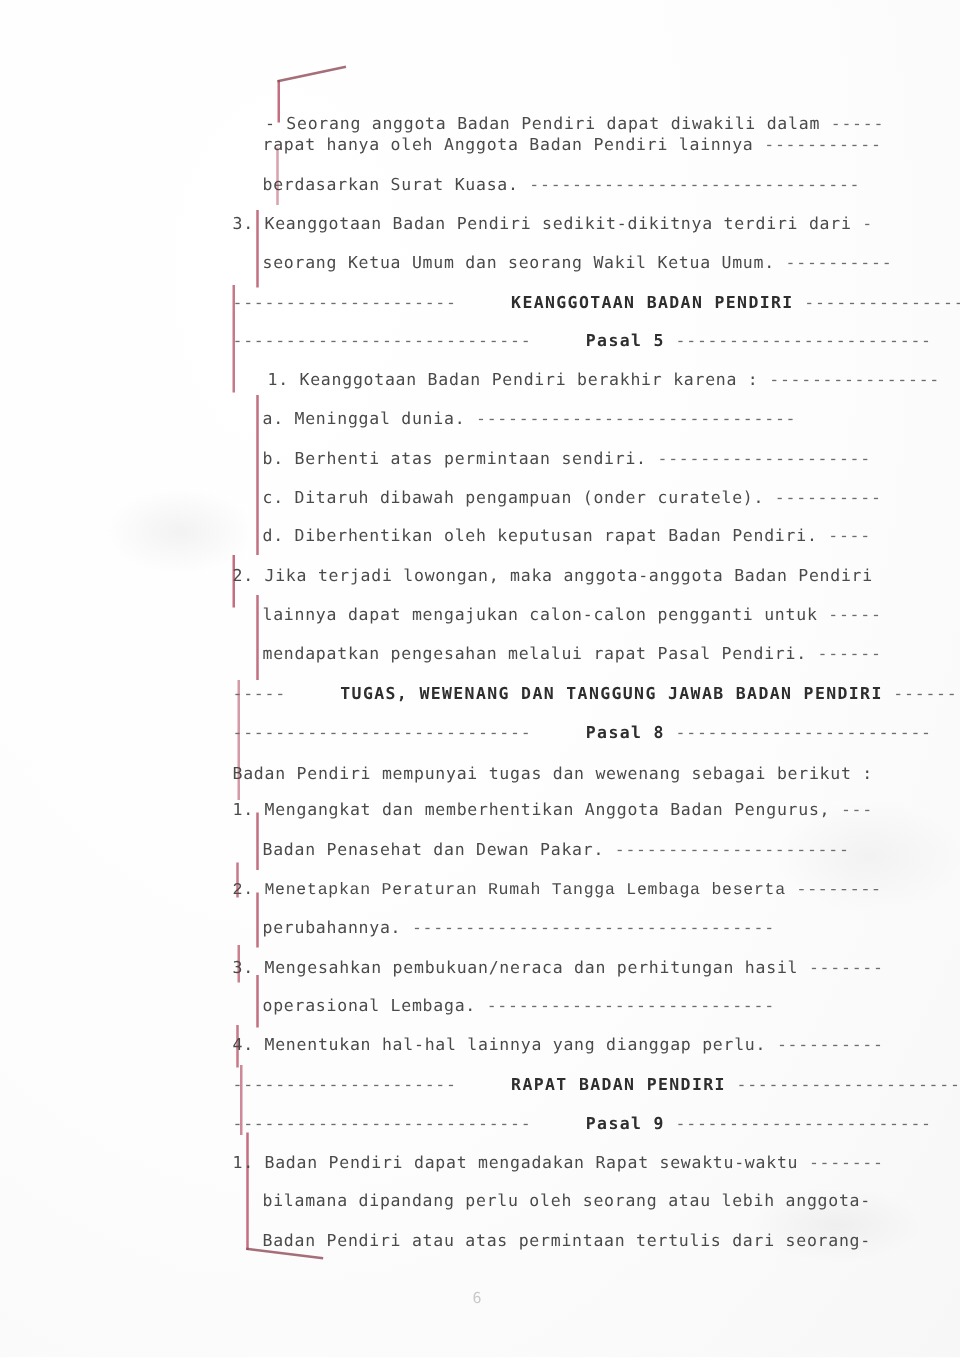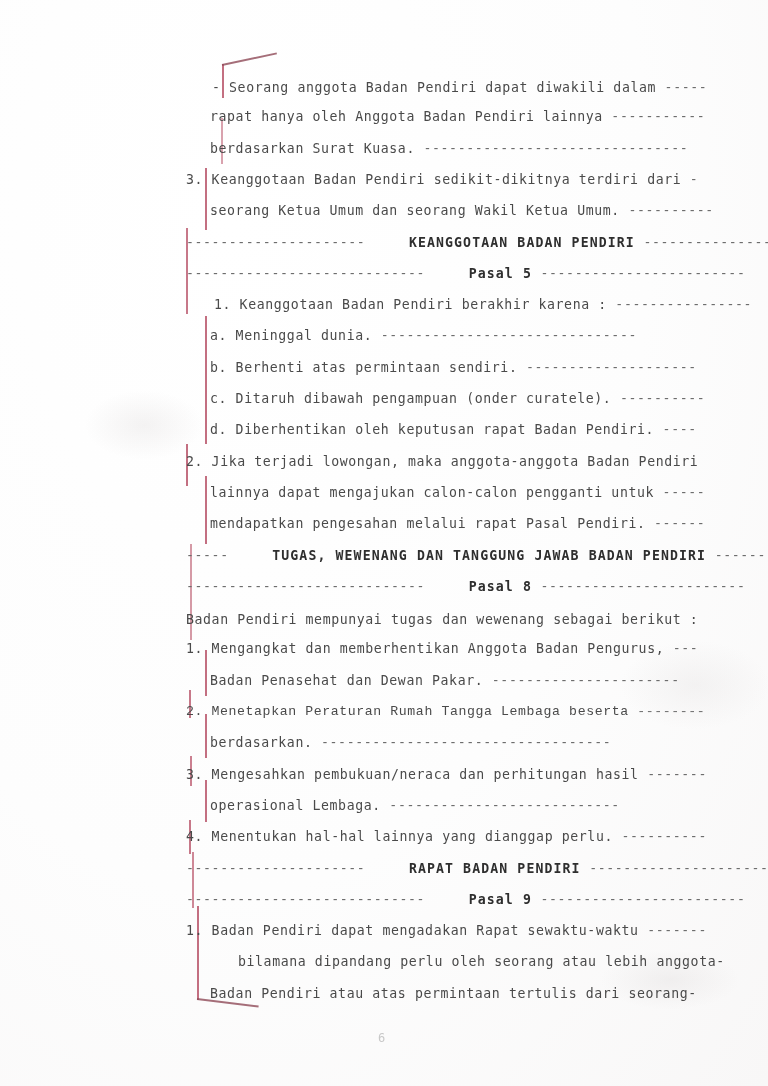--- a/index.html
+++ b/index.html
@@ -111,47 +111,47 @@
   <div class="margin-line" style="left:190px; top:756px; height:30px; opacity:.75;"></div>
   <div class="margin-line" style="left:205px; top:780px; height:42px;"></div>
   <div class="margin-line" style="left:189px; top:820px; height:34px; opacity:.8;"></div>
   <div class="margin-line" style="left:192px; top:852px; height:56px; opacity:.7;"></div>
   <div class="margin-line" style="left:197px; top:906px; height:94px;"></div>
 
   <div class="margin-cap" style="left:222px; top:64px; width:56px; transform: rotate(-12deg);"></div>
   <div class="margin-cap" style="left:197px; top:998px; width:62px; transform: rotate(7deg);"></div>
 
   <div class="doc">
-      <div class="line" style="left: 212px; top: 80px;"><span class="txt">- Seorang anggota Badan Pendiri dapat diwakili dalam</span><span class="dash"> -----</span></div>
+      <div class="line" style="left: 212px; top: 92px;"><span class="txt">- Seorang anggota Badan Pendiri dapat diwakili dalam</span><span class="dash"> -----</span></div>
       <div class="line" style="left: 210px; top: 109.3px;"><span class="txt">rapat hanya oleh Anggota Badan Pendiri lainnya</span><span class="dash"> -----------</span></div>
       <div class="line" style="left: 210px; top: 140.6px;"><span class="txt">berdasarkan Surat Kuasa.</span><span class="dash"> -------------------------------</span></div>
       <div class="line" style="left: 186px; top: 171.9px;"><span class="txt">3. Keanggotaan Badan Pendiri sedikit-dikitnya terdiri dari</span><span class="dash"> -</span></div>
       <div class="line" style="left: 210px; top: 203.2px;"><span class="txt">seorang Ketua Umum dan seorang Wakil Ketua Umum.</span><span class="dash"> ----------</span></div>
       <div class="line heading" style="left: 186px; top: 234.5px;"><span class="dash">--------------------- </span><span class="txt">KEANGGOTAAN BADAN PENDIRI</span><span class="dash"> ---------------</span></div>
       <div class="line heading" style="left: 186px; top: 265.8px;"><span class="dash">---------------------------- </span><span class="txt">Pasal 5</span><span class="dash"> ------------------------</span></div>
       <div class="line" style="left: 186px; top: 297.1px; margin-left: 28px;"><span class="txt">1. Keanggotaan Badan Pendiri berakhir karena :</span><span class="dash"> ----------------</span></div>
       <div class="line" style="left: 210px; top: 328.4px;"><span class="txt">a. Meninggal dunia.</span><span class="dash"> ------------------------------</span></div>
       <div class="line" style="left: 210px; top: 359.7px;"><span class="txt">b. Berhenti atas permintaan sendiri.</span><span class="dash"> --------------------</span></div>
       <div class="line" style="left: 210px; top: 391px;"><span class="txt">c. Ditaruh dibawah pengampuan (onder curatele).</span><span class="dash"> ----------</span></div>
       <div class="line" style="left: 210px; top: 422.3px;"><span class="txt">d. Diberhentikan oleh keputusan rapat Badan Pendiri.</span><span class="dash"> ----</span></div>
       <div class="line" style="left: 186px; top: 453.6px;"><span class="txt">2. Jika terjadi lowongan, maka anggota-anggota Badan Pendiri</span></div>
       <div class="line" style="left: 210px; top: 484.9px;"><span class="txt">lainnya dapat mengajukan calon-calon pengganti untuk</span><span class="dash"> -----</span></div>
       <div class="line" style="left: 210px; top: 516.2px;"><span class="txt">mendapatkan pengesahan melalui rapat Pasal Pendiri.</span><span class="dash"> ------</span></div>
       <div class="line heading" style="left: 186px; top: 547.5px;"><span class="dash">----- </span><span class="txt">TUGAS, WEWENANG DAN TANGGUNG JAWAB BADAN PENDIRI</span><span class="dash"> ------</span></div>
       <div class="line heading" style="left: 186px; top: 578.8px;"><span class="dash">---------------------------- </span><span class="txt">Pasal 8</span><span class="dash"> ------------------------</span></div>
       <div class="line" style="left: 186px; top: 612px;"><span class="txt">Badan Pendiri mempunyai tugas dan wewenang sebagai berikut :</span></div>
       <div class="line" style="left: 186px; top: 641.4px;"><span class="txt">1. Mengangkat dan memberhentikan Anggota Badan Pengurus,</span><span class="dash"> ---</span></div>
       <div class="line" style="left: 210px; top: 672.7px;"><span class="txt">Badan Penasehat dan Dewan Pakar.</span><span class="dash"> ----------------------</span></div>
       <div class="line" style="left: 186px; top: 704px; font-family: Liberation Mono, monospace;"><span class="txt">2. Menetapkan Peraturan Rumah Tangga Lembaga beserta</span><span class="dash"> --------</span></div>
-      <div class="line" style="left: 210px; top: 735.3px;"><span class="txt">berdasarkan.</span><span class="dash"> ----------------------------------</span></div>
+      <div class="line" style="left: 210px; top: 735.3px;"><span class="txt">perubahannya.</span><span class="dash"> ----------------------------------</span></div>
       <div class="line" style="left: 186px; top: 766.6px;"><span class="txt">3. Mengesahkan pembukuan/neraca dan perhitungan hasil</span><span class="dash"> -------</span></div>
       <div class="line" style="left: 210px; top: 797.9px;"><span class="txt">operasional Lembaga.</span><span class="dash"> ---------------------------</span></div>
       <div class="line" style="left: 186px; top: 829.2px;"><span class="txt">4. Menentukan hal-hal lainnya yang dianggap perlu.</span><span class="dash"> ----------</span></div>
       <div class="line heading" style="left: 186px; top: 860.5px;"><span class="dash">--------------------- </span><span class="txt">RAPAT BADAN PENDIRI</span><span class="dash"> ---------------------</span></div>
       <div class="line heading" style="left: 186px; top: 891.8px;"><span class="dash">---------------------------- </span><span class="txt">Pasal 9</span><span class="dash"> ------------------------</span></div>
       <div class="line" style="left: 186px; top: 923.1px;"><span class="txt">1. Badan Pendiri dapat mengadakan Rapat sewaktu-waktu</span><span class="dash"> -------</span></div>
-      <div class="line" style="left: 210px; top: 954.4px; margin-left: 28px;"><span class="txt">bilamana dipandang perlu oleh seorang atau lebih anggota-</span></div>
+      <div class="line" style="left: 210px; top: 954.4px;"><span class="txt">bilamana dipandang perlu oleh seorang atau lebih anggota-</span></div>
       <div class="line" style="left: 210px; top: 985.7px;"><span class="txt">Badan Pendiri atau atas permintaan tertulis dari seorang-</span></div>
     </div>
 
   <div class="page-number" style="left: 378px; top: 1031px;">6</div>
 
 </div>
 
 </body></html>

